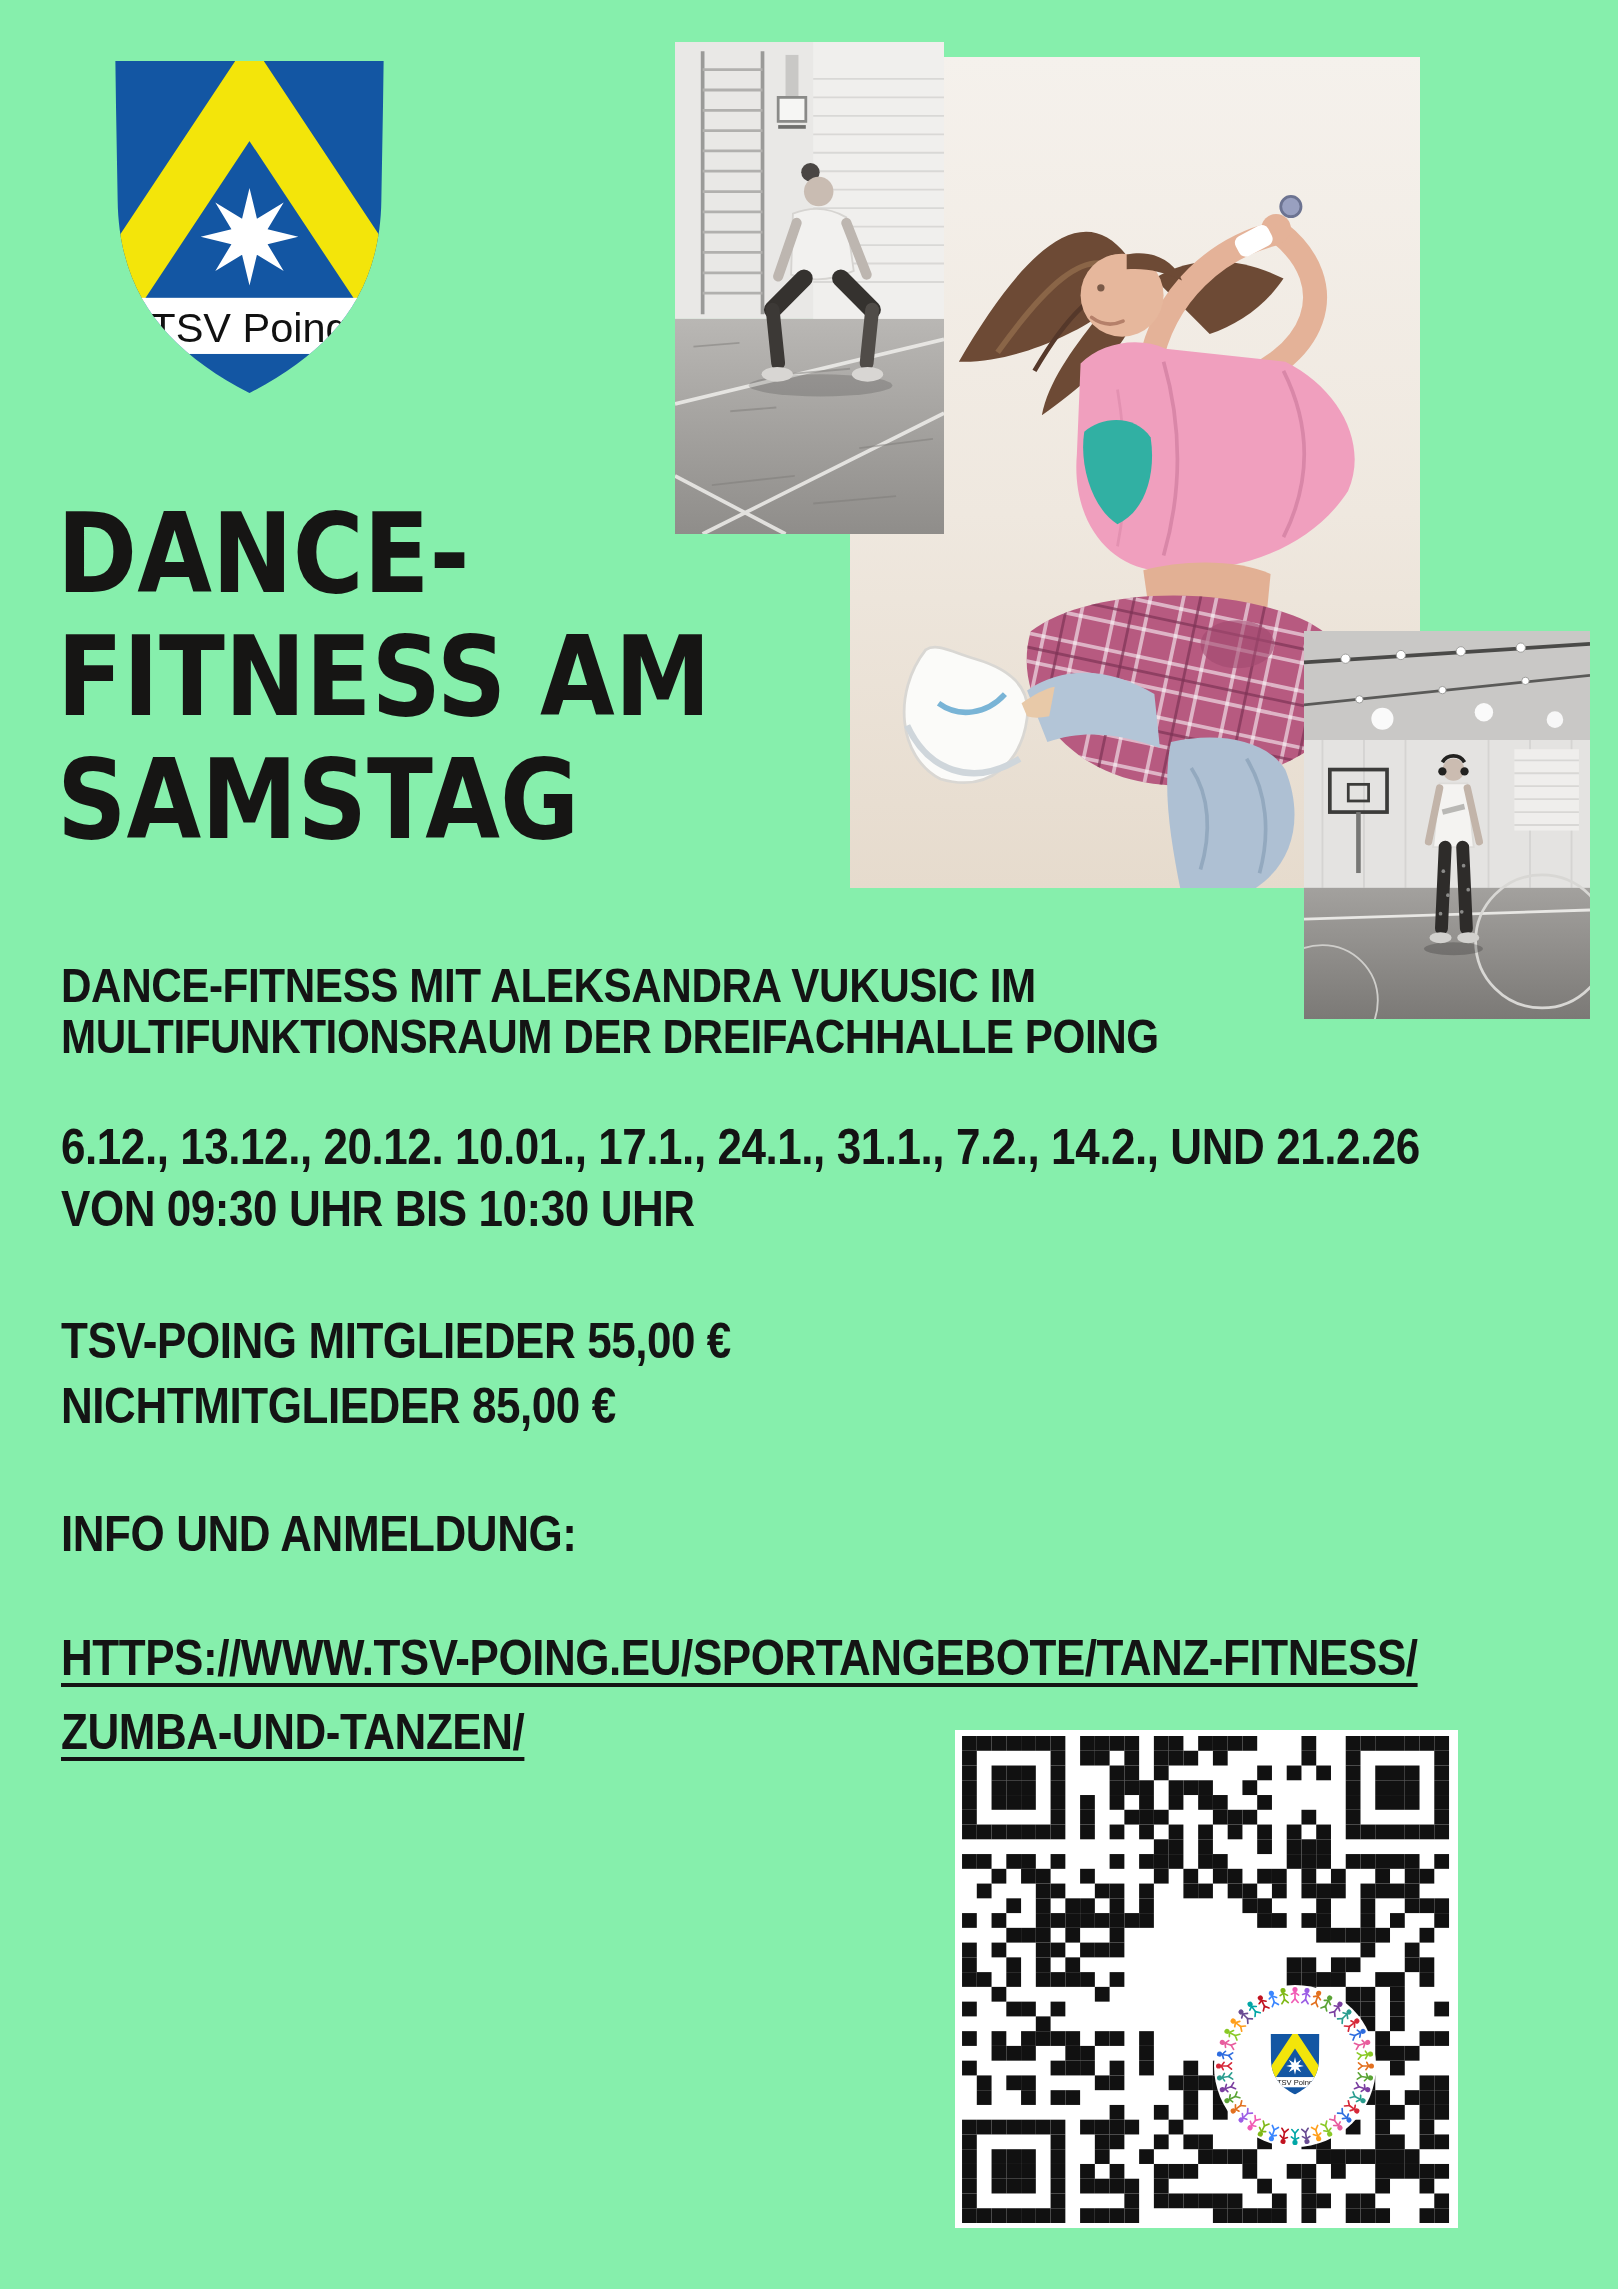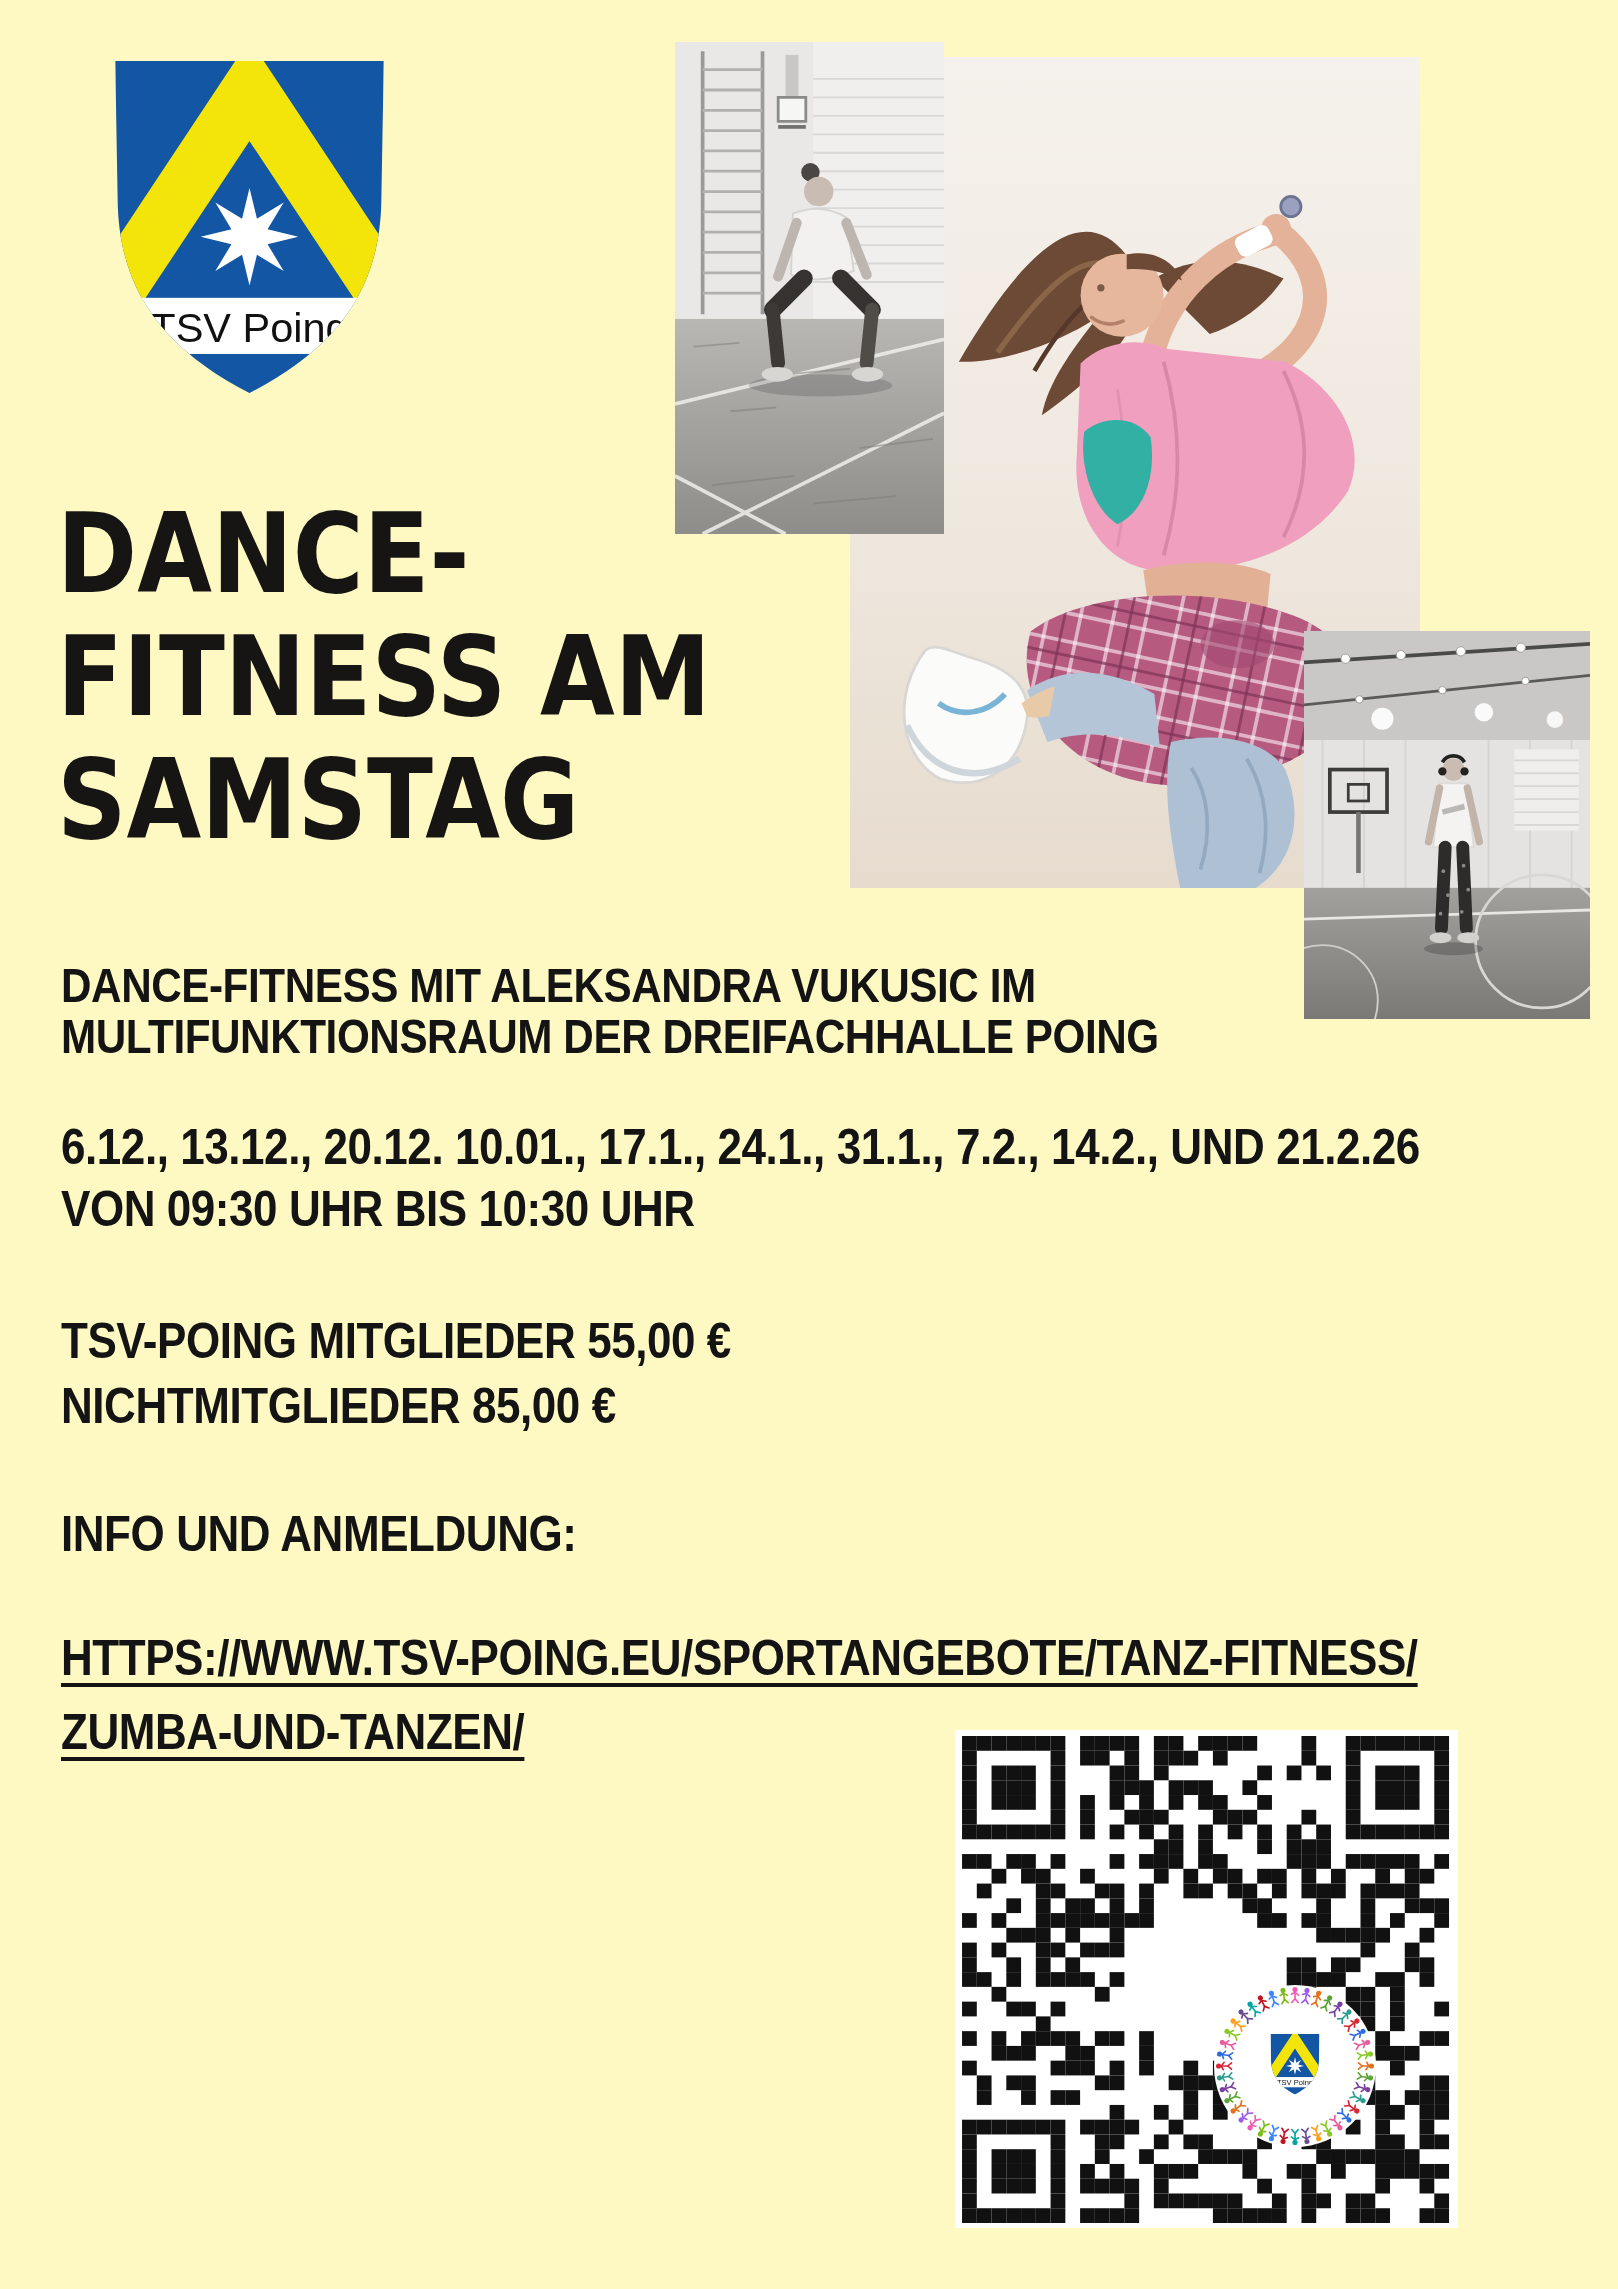--- a/index.html
+++ b/index.html
@@ -1,16 +1,16 @@
 <!DOCTYPE html>
 <html style="font-size:14.8px"><head>
 <meta charset="utf-8">
 <style>
   html,body{margin:0;padding:0;background:#dcdad7;}
-  .page{position:relative;width:1619px;height:2290px;background:#fef9c3;overflow:hidden;
+  .page{position:relative;width:1619px;height:2290px;background:#86efac;overflow:hidden;
         font-family:"Liberation Sans",sans-serif;}
   .abs{position:absolute;}
   .photo{position:absolute;display:block;}
   .title{position:absolute;left:57px;top:492px;color:#161514;
          font-family:"DejaVu Sans",sans-serif;font-weight:bold;
          font-size:111px;line-height:123px;white-space:nowrap;
          transform:scaleX(0.87);transform-origin:left top;}
   .txt{position:absolute;left:61px;color:#141414;font-weight:bold;
        white-space:nowrap;transform:scaleX(0.88);transform-origin:left top;
        letter-spacing:-0.5px;}

